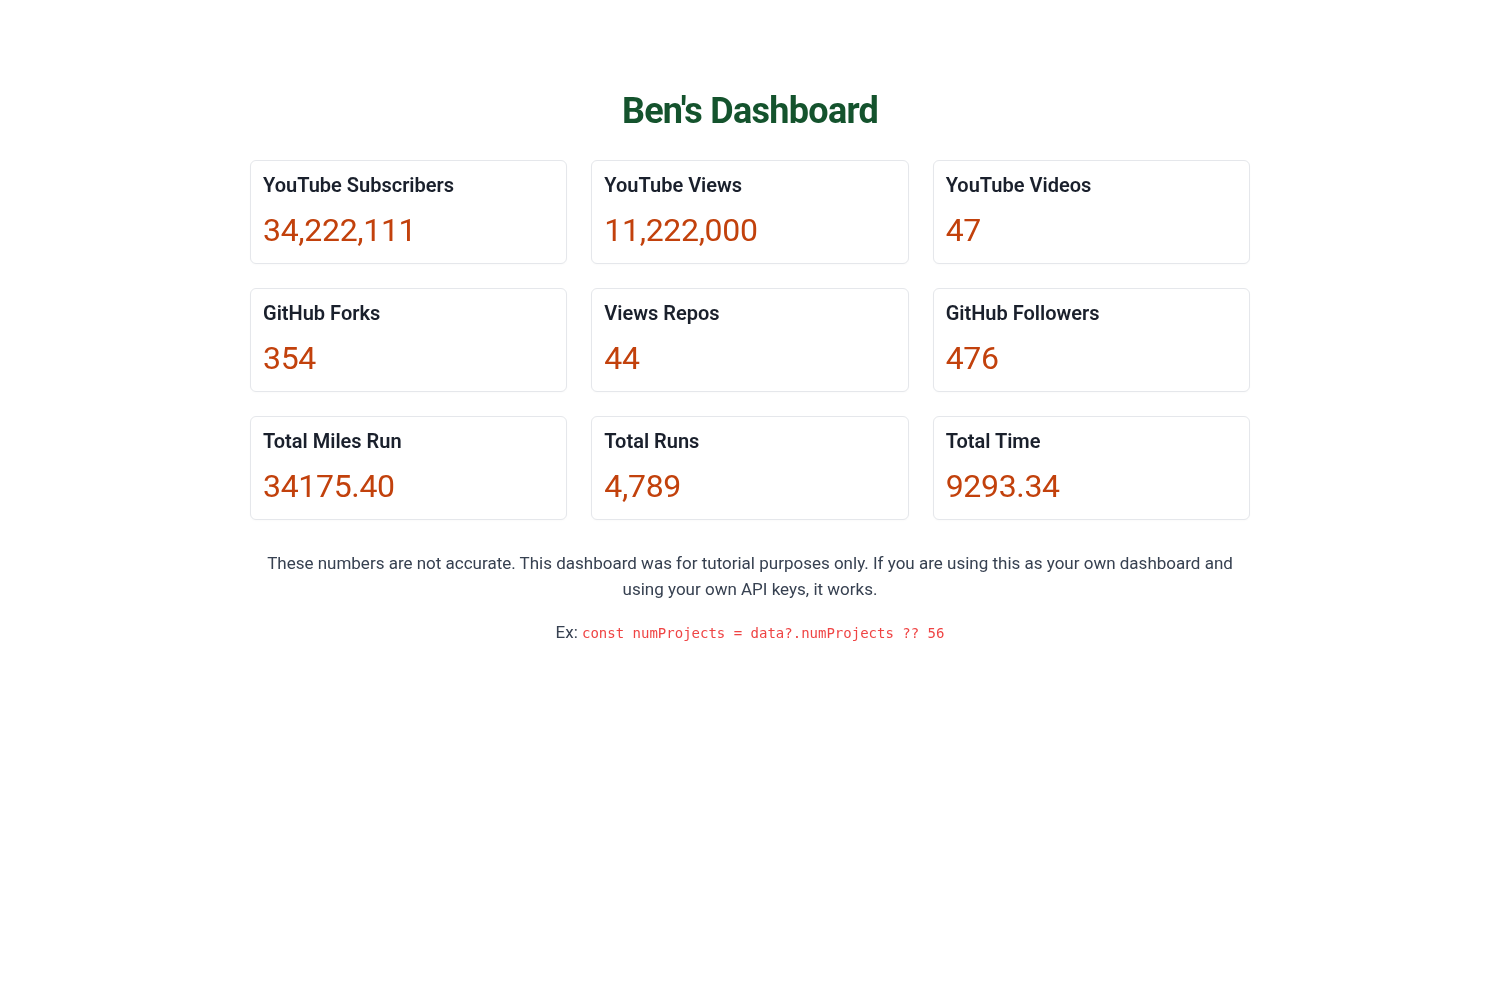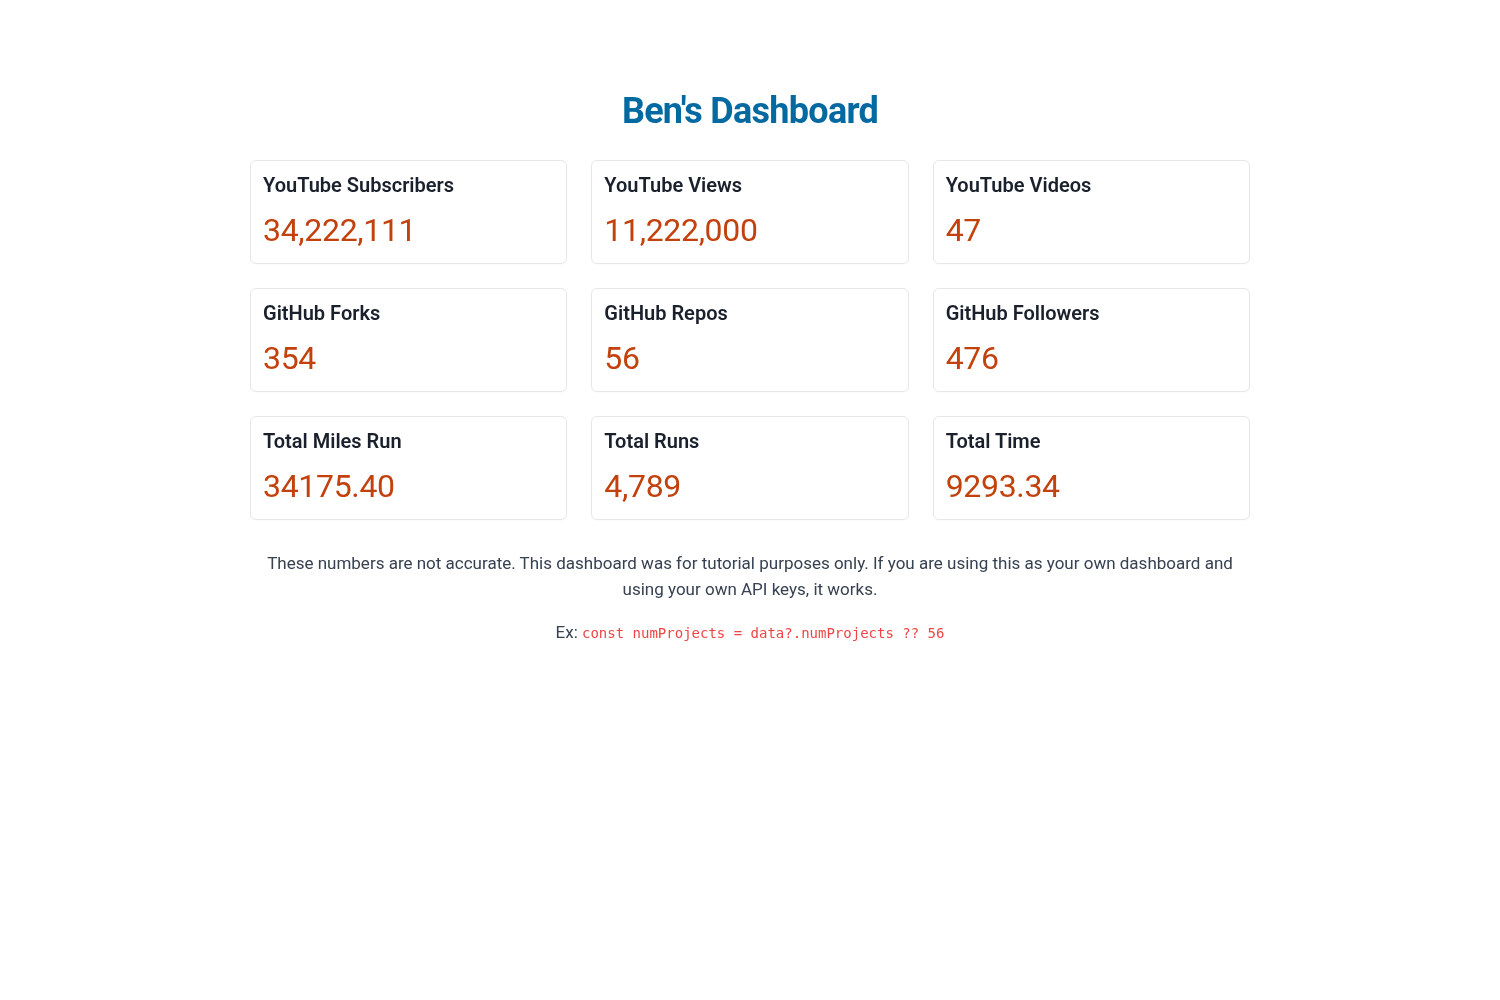--- a/index.html
+++ b/index.html
@@ -16,21 +16,21 @@
     }
     .container {
       max-width: 1000px;
       margin: 0 auto;
       padding-top: 90px;
     }
     .page-title {
       text-align: center;
       font-size: 36px;
       font-weight: 700;
-      color: #0369a1;
+      color: #14532d;
       margin-bottom: 28px;
       letter-spacing: -0.02em;
     }
     .grid {
       display: grid;
       grid-template-columns: repeat(3, 1fr);
       gap: 24px;
       margin-bottom: 30px;
     }
     .card {
@@ -96,22 +96,22 @@
       <div class="card-label">YouTube Videos</div>
       <div class="card-value">47</div>
     </div>
 
     <div class="card">
       <div class="card-label">GitHub Forks</div>
       <div class="card-value">354</div>
     </div>
 
     <div class="card">
-      <div class="card-label">GitHub Repos</div>
-      <div class="card-value">56</div>
+      <div class="card-label">Views Repos</div>
+      <div class="card-value">44</div>
     </div>
 
     <div class="card">
       <div class="card-label">GitHub Followers</div>
       <div class="card-value">476</div>
     </div>
 
     <div class="card">
       <div class="card-label">Total Miles Run</div>
       <div class="card-value">34175.40</div>

